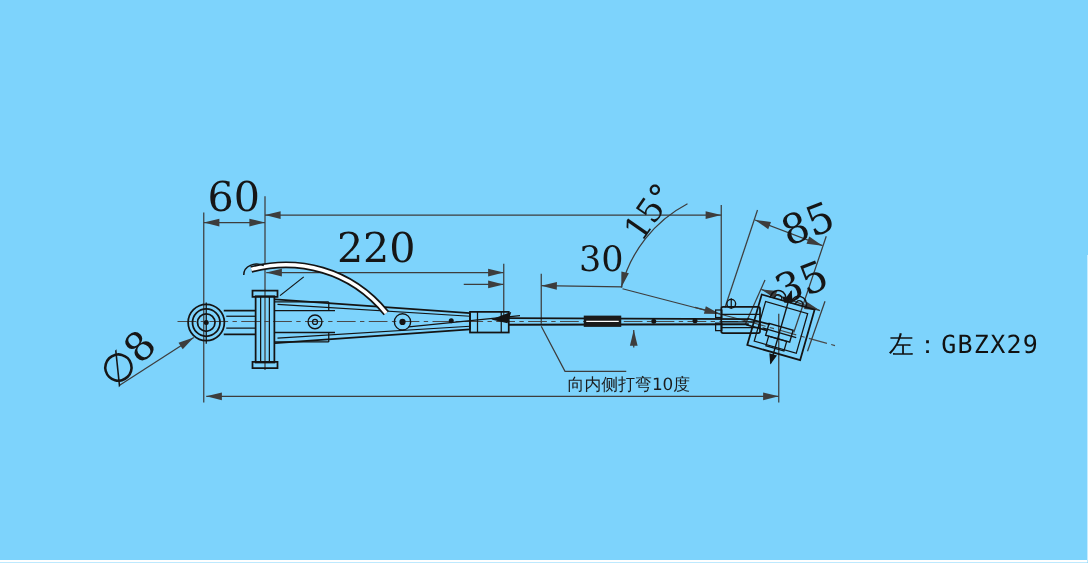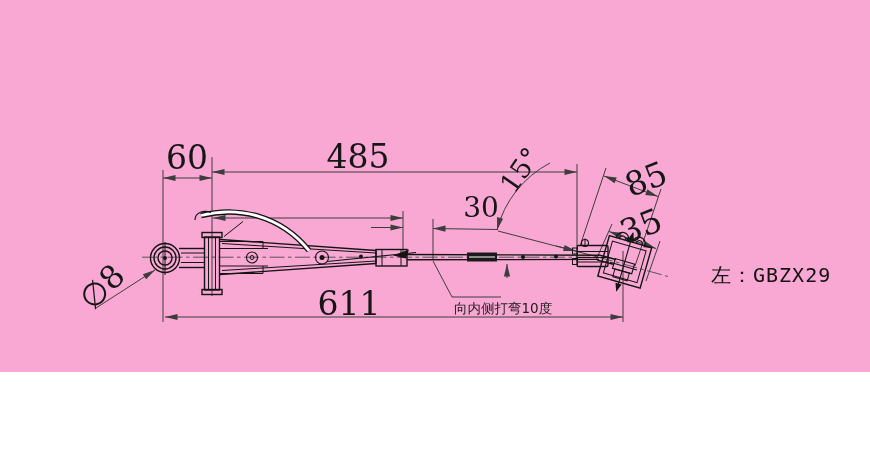--- a/index.html
+++ b/index.html
@@ -1,16 +1,16 @@
 <!DOCTYPE html>
 <html><head>
 <meta charset="utf-8">
 <style>
   html,body{margin:0;padding:0;background:#ffffff;}
-  #canvas{position:relative;width:870px;height:372px;background:#f9a8d4;overflow:hidden;
+  #canvas{position:relative;width:870px;height:448px;background:#7dd3fc;overflow:hidden;
           font-family:"DejaVu Serif",serif;}
   #linework{position:absolute;left:0;top:0;}
   .t{position:absolute;color:#161616;white-space:nowrap;
      transform:translate(-50%,-50%);line-height:1;}
   .tl{position:absolute;color:#161616;white-space:nowrap;line-height:1;}
   .big{font-size:33px;}
   .mid{font-size:28px;}
   .r55{transform:translate(-50%,-50%) rotate(-55deg);font-size:27px;}
   .r21{transform:translate(-50%,-50%) rotate(-21deg);font-size:33px;}
   .r45{transform:translate(-50%,-50%) rotate(-45deg);font-size:32px;}
@@ -166,32 +166,31 @@
       <polygon points="626,288 622.8,279.5 629.2,279.5" fill="#141414" stroke="none"></polygon>
       <rect x="616" y="256.5" width="20" height="10" stroke-width="1.1"></rect>
       <rect x="618.5" y="266.5" width="15" height="8" stroke-width="1"></rect>
       <line x1="612" y1="261.5" x2="640" y2="261.5" stroke-width="1"></line>
     </g>
   </g>
 </svg>
 
 <span class="t big" style="left:187px;top:157px;">60</span>
 
-<span class="t big" style="left:358px;top:156px;">485</span>
 
+<span class="t big" style="left:301px;top:198px;">220</span>
 
 <span class="t mid" style="left:481px;top:208px;">30</span>
 
 <span class="t r55" style="left:520px;top:170px;">15°</span>
 
 <span class="t r21" style="left:646px;top:179px;">85</span>
 
 <span class="t r21" style="left:641px;top:226px;">35</span>
 
 <span class="t r45" style="left:102px;top:287px;">∅8</span>
 
-<span class="t big" style="left:349px;top:303px;">611</span>
 
 <span class="tl note" style="left:454px;top:278px;">向内侧打弯10度</span>
 
 <span class="tl plabel" style="left:711px;top:265px;">左：GBZX29</span>
 
 </div>
 
 </body></html>

